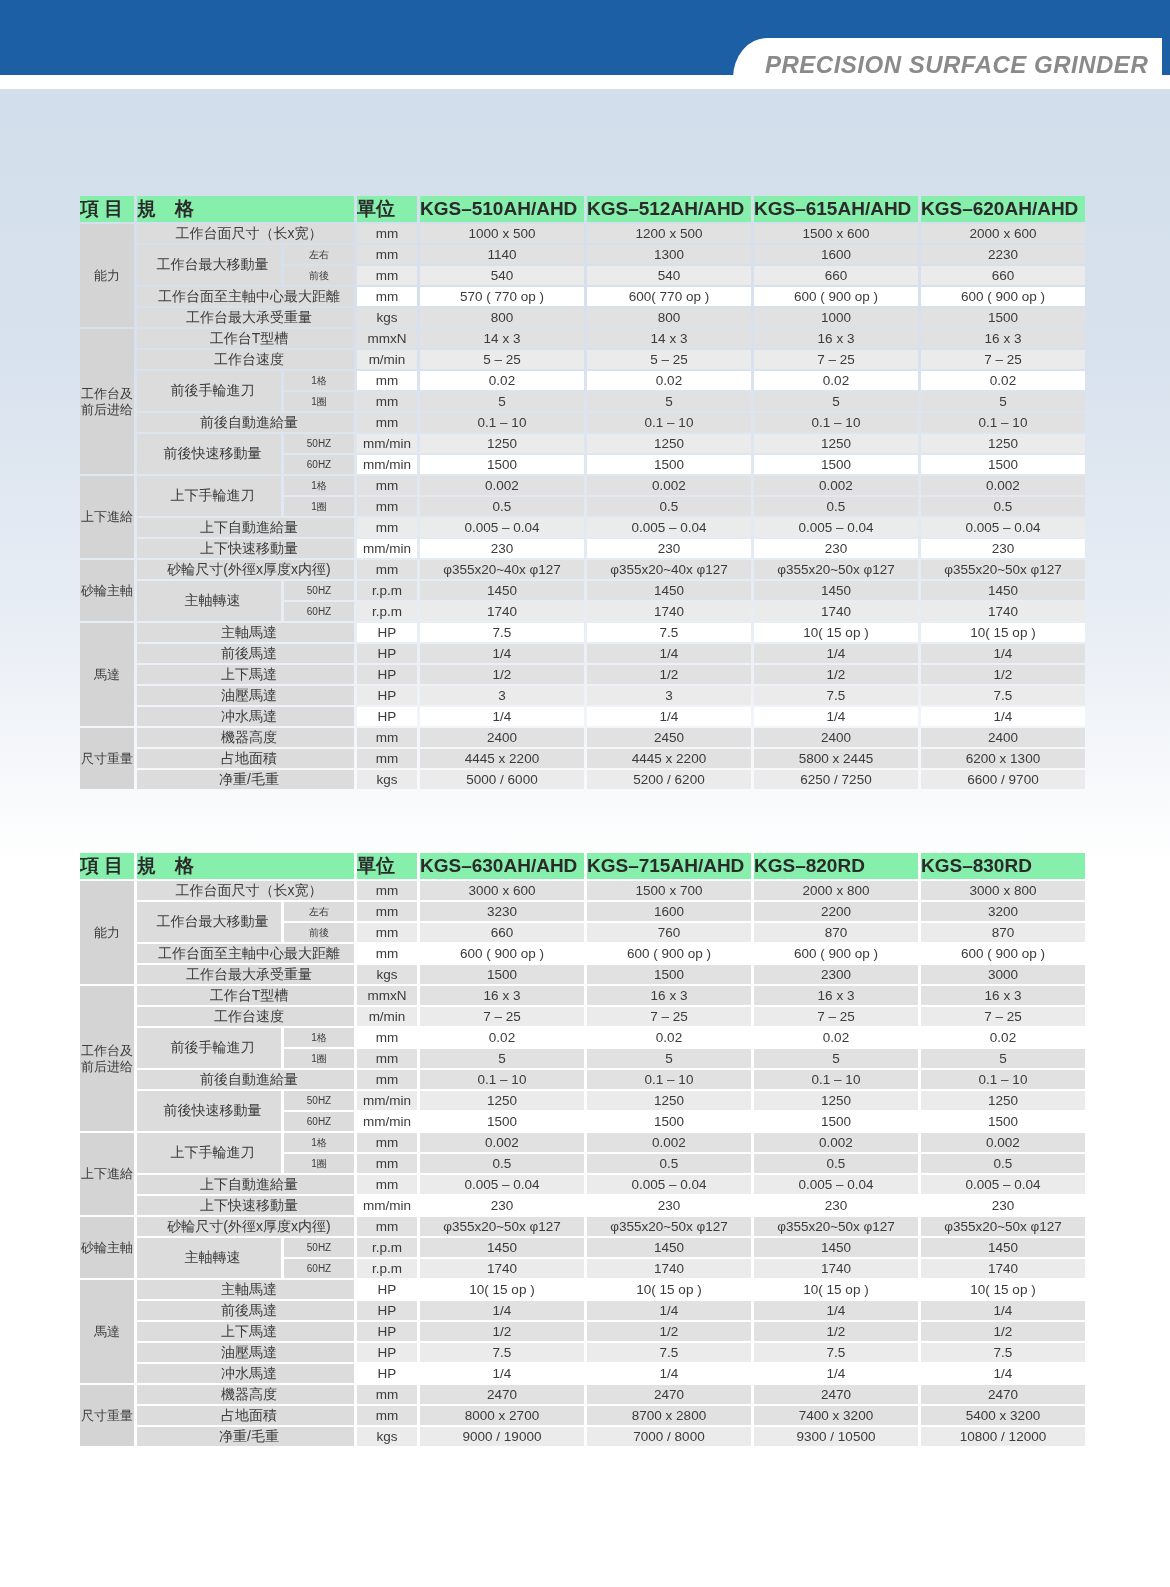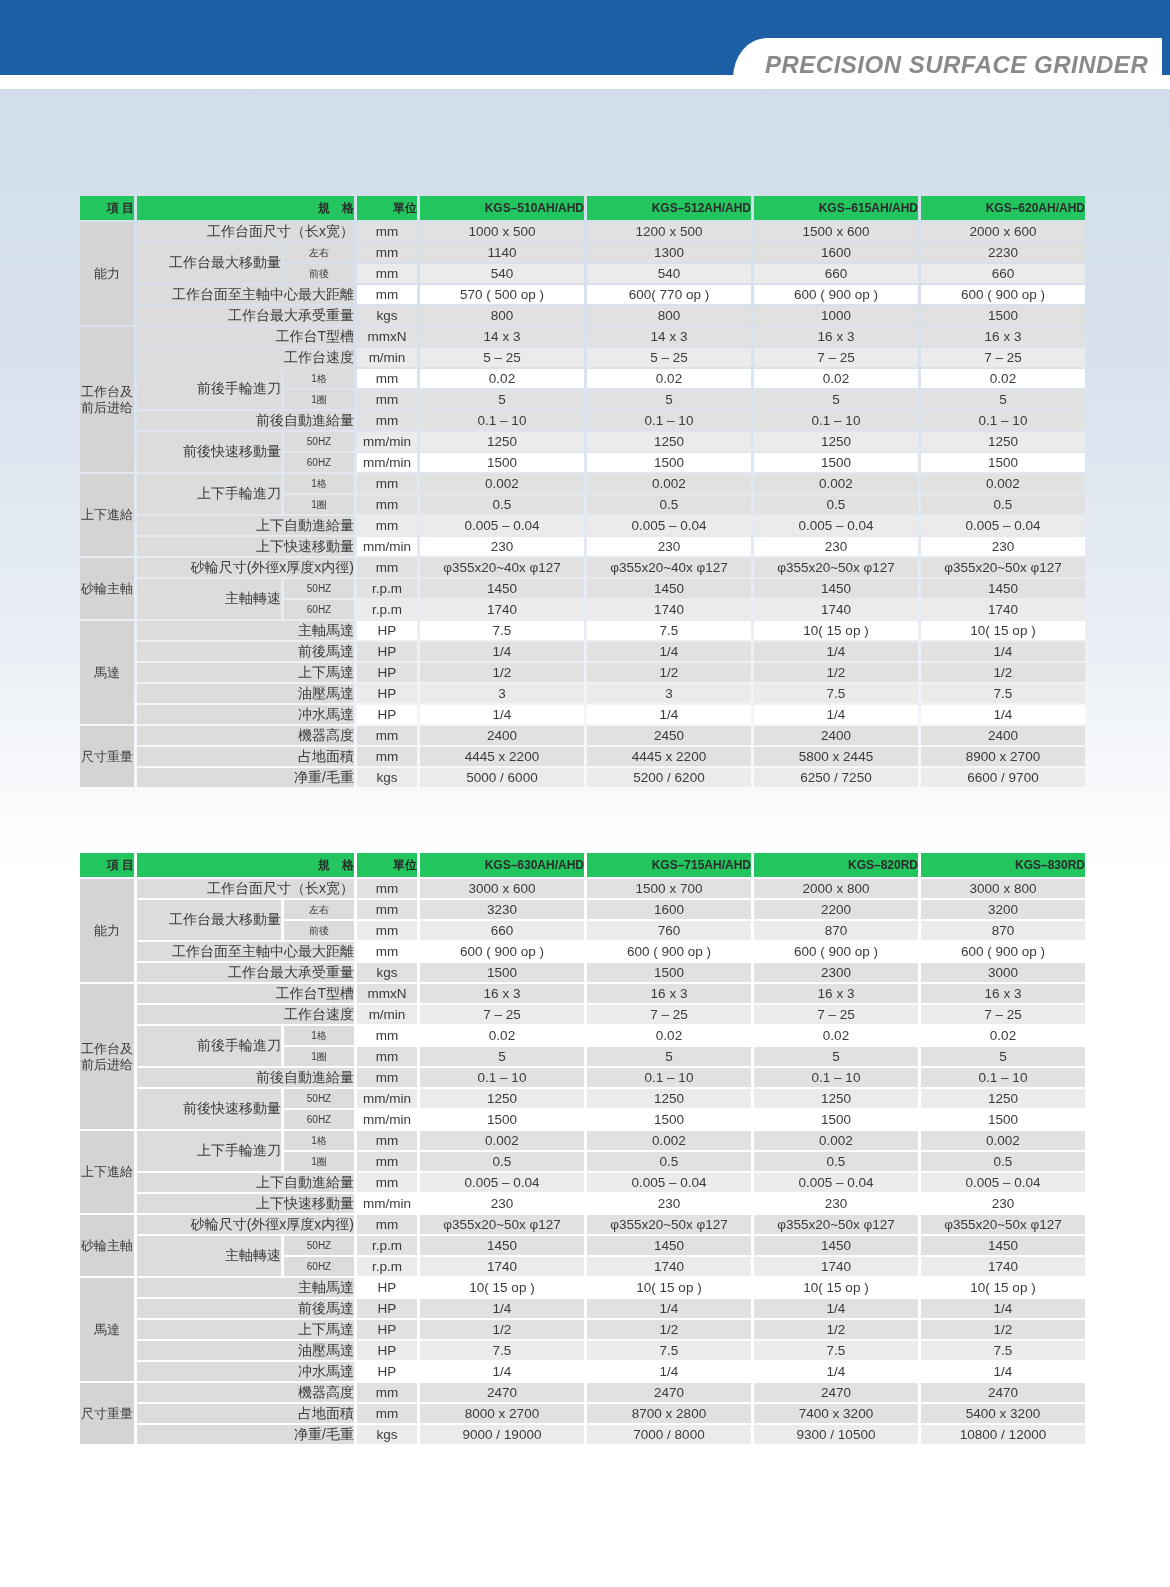--- a/index.html
+++ b/index.html
@@ -22,29 +22,29 @@
   .content-bg {
     position:absolute; left:0; top:89px; width:1170px; height:1498px;
     background:linear-gradient(180deg,#d2deeb 0%,#d8e2ee 18%,#e9eef5 36%,#ffffff 52%,#ffffff 100%);
   }
   .tbl-wrap { position:absolute; left:77px; width:1011px; }
   #t1 { top:194px; }
   #t2 { top:851px; }
   table { border-collapse:separate; border-spacing:3px 2px; table-layout:fixed; width:1011px; }
   th, td { overflow:hidden; white-space:nowrap; vertical-align:middle; }
   th {
-    background:#22c55e; color:#2b2b2b; font-weight:bold; font-size:12px;
-    height:24px; text-align:right;
+    background:#86efac; color:#2b2b2b; font-weight:bold; font-size:19px;
+    height:24px; text-align:left;
   }
   td { height:19px; font-size:13.5px; color:#3b3b3b; text-align:center; }
   td.cat {
     background:#d4d4d4; font-size:13px; line-height:16px;
     white-space:pre-line; text-align:center;
   }
-  td.lbl { background:#dcdcdc; text-align:right; padding-left:7px; font-size:14px; }
+  td.lbl { background:#dcdcdc; text-align:center; padding-left:7px; font-size:14px; }
   td.sub { background:#dcdcdc; font-size:10px; }
   td.va { background:#e1e1e1; }
   td.vb { background:#ebebeb; }
   td.vw { background:#ffffff; }
 </style>
 </head>
 <body>
 
 <div class="banner"></div>
 <div class="white-strip"></div>
@@ -99,21 +99,21 @@
           <td class="sub">前後</td>
           <td class="vb">mm</td>
           <td class="vb">540</td>
           <td class="vb">540</td>
           <td class="vb">660</td>
           <td class="vb">660</td>
         </tr>
         <tr>
           <td class="lbl" colspan="2">工作台面至主軸中心最大距離</td>
           <td class="vw">mm</td>
-          <td class="vw">570 ( 500 op )</td>
+          <td class="vw">570 ( 770 op )</td>
           <td class="vw">600( 770 op )</td>
           <td class="vw">600 ( 900 op )</td>
           <td class="vw">600 ( 900 op )</td>
         </tr>
         <tr>
           <td class="lbl" colspan="2">工作台最大承受重量</td>
           <td class="va">kgs</td>
           <td class="va">800</td>
           <td class="va">800</td>
           <td class="va">1000</td>
@@ -288,21 +288,21 @@
           <td class="va">2450</td>
           <td class="va">2400</td>
           <td class="va">2400</td>
         </tr>
         <tr>
           <td class="lbl" colspan="2">占地面積</td>
           <td class="va">mm</td>
           <td class="va">4445 x 2200</td>
           <td class="va">4445 x 2200</td>
           <td class="va">5800 x 2445</td>
-          <td class="va">8900 x 2700</td>
+          <td class="va">6200 x 1300</td>
         </tr>
         <tr>
           <td class="lbl" colspan="2">净重/毛重</td>
           <td class="vb">kgs</td>
           <td class="vb">5000 / 6000</td>
           <td class="vb">5200 / 6200</td>
           <td class="vb">6250 / 7250</td>
           <td class="vb">6600 / 9700</td>
         </tr>
       </tbody>

